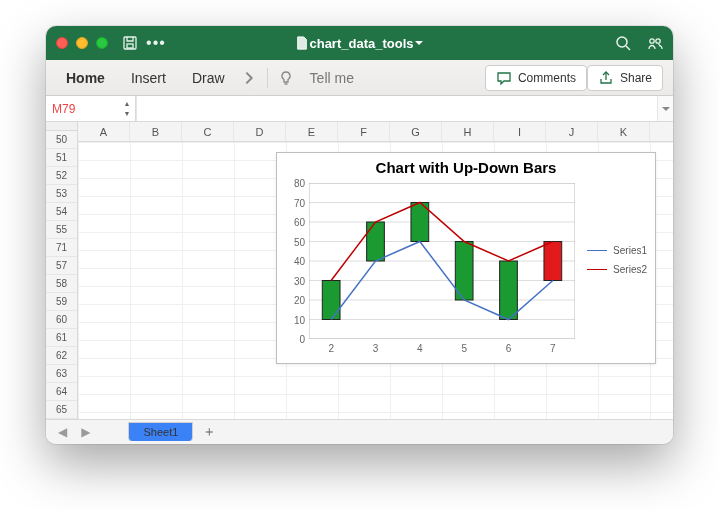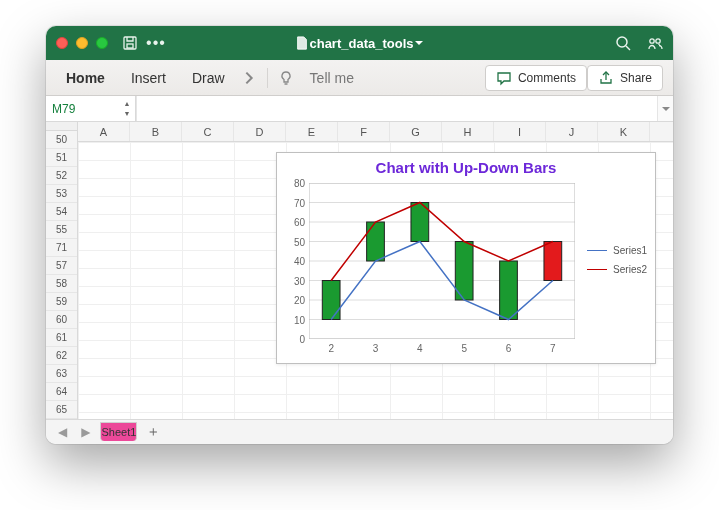--- a/index.html
+++ b/index.html
@@ -153,21 +153,21 @@
     left:198px; top:10px;
     width:380px; height:212px;
     background:#fff;
     border:1px solid #bfbfbf;
     box-shadow: 0 1px 3px rgba(0,0,0,0.08);
   }
   .chart-title {
     text-align:center;
     font-weight:700;
     font-size:15px;
-    color:#6d28d9;
+    color:#000000;
     padding:6px 0 2px;
   }
   .plot-wrap {
     position:absolute;
     left:32px; top:30px;
     width:266px; height:156px;
   }
   .plot { position:absolute; inset:0; }
   .ytick { position:absolute; right:100%; transform:translateY(50%); font-size:10px; color:#666; padding-right:4px;}
   .xtick { position:absolute; top:100%; transform:translateX(-50%); font-size:10px; color:#666; padding-top:4px;}
@@ -187,27 +187,28 @@
   
   .sheetbar {
     height:24px;
     background:#f4f4f4;
     display:flex; align-items:center;
     padding:0 8px;
     gap:6px;
   }
   .navarrow { color:#9a9a9a; font-size:12px; padding:0 4px;}
   .sheettab {
-    background:#ec4899;
+    background:#3b82f6;
     border:1px solid #d0d0d0; border-bottom:none;
     border-radius: 0 0 4px 4px;
-    padding:3px 0;
+    padding:3px 14px;
     font-size:11px;
     position:relative;
     top:-1px;
+    margin-left:28px;
   }
   .addsheet {
     width:20px; height:20px; border-radius:50%;
     display:flex; align-items:center; justify-content:center;
     color:#666; font-size:14px;
   }
 </style>
 </head>
 <body>
 
@@ -295,21 +296,21 @@
               <path d="M3 9v4h10V9"></path>
             </svg>
         </span>
         <span>Share</span>
       </div>
     </div>
   </div>
 
   <div class="namebar">
     <div class="namebox">
-      <span style="font-size:12px; color:#15803d; font-weight:500">M79</span>
+      <span style="font-size:12px; color:#ef4444; font-weight:500">M79</span>
       <div class="spinners">
         <div class="spin">▲</div>
         <div class="spin">▼</div>
       </div>
     </div>
     <div class="fbar-input">
       <span></span>
     </div>
     <div class="fbar-end">
       <svg width="10" height="10" viewBox="0 0 10 10" fill="currentColor">

